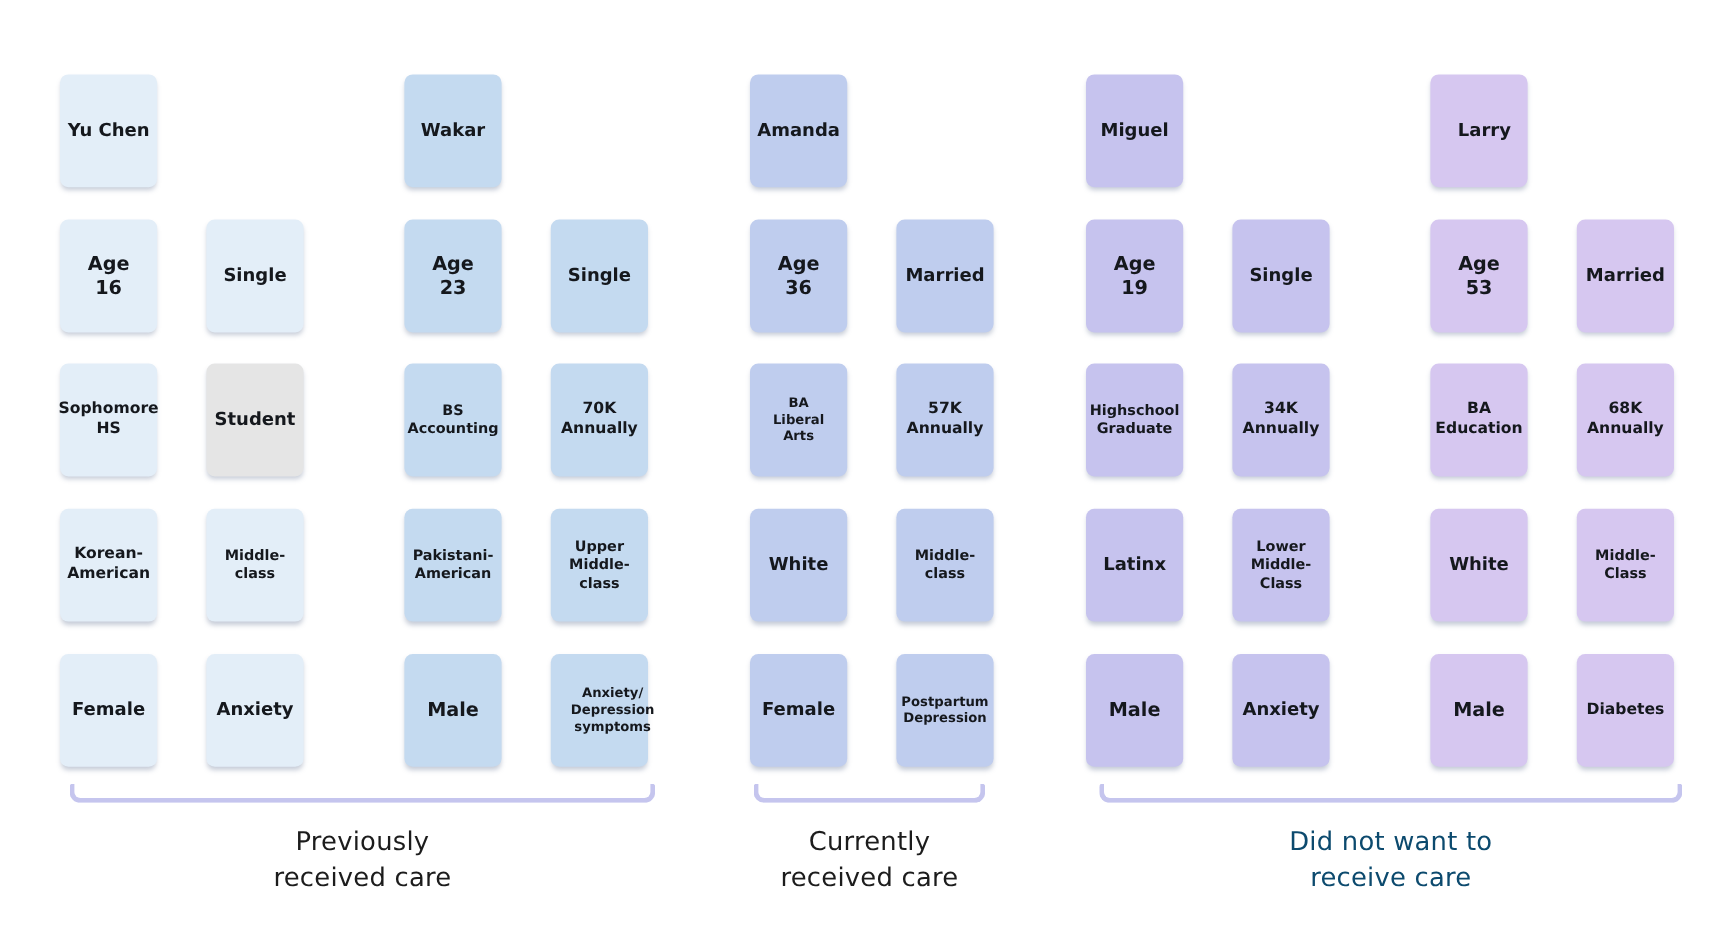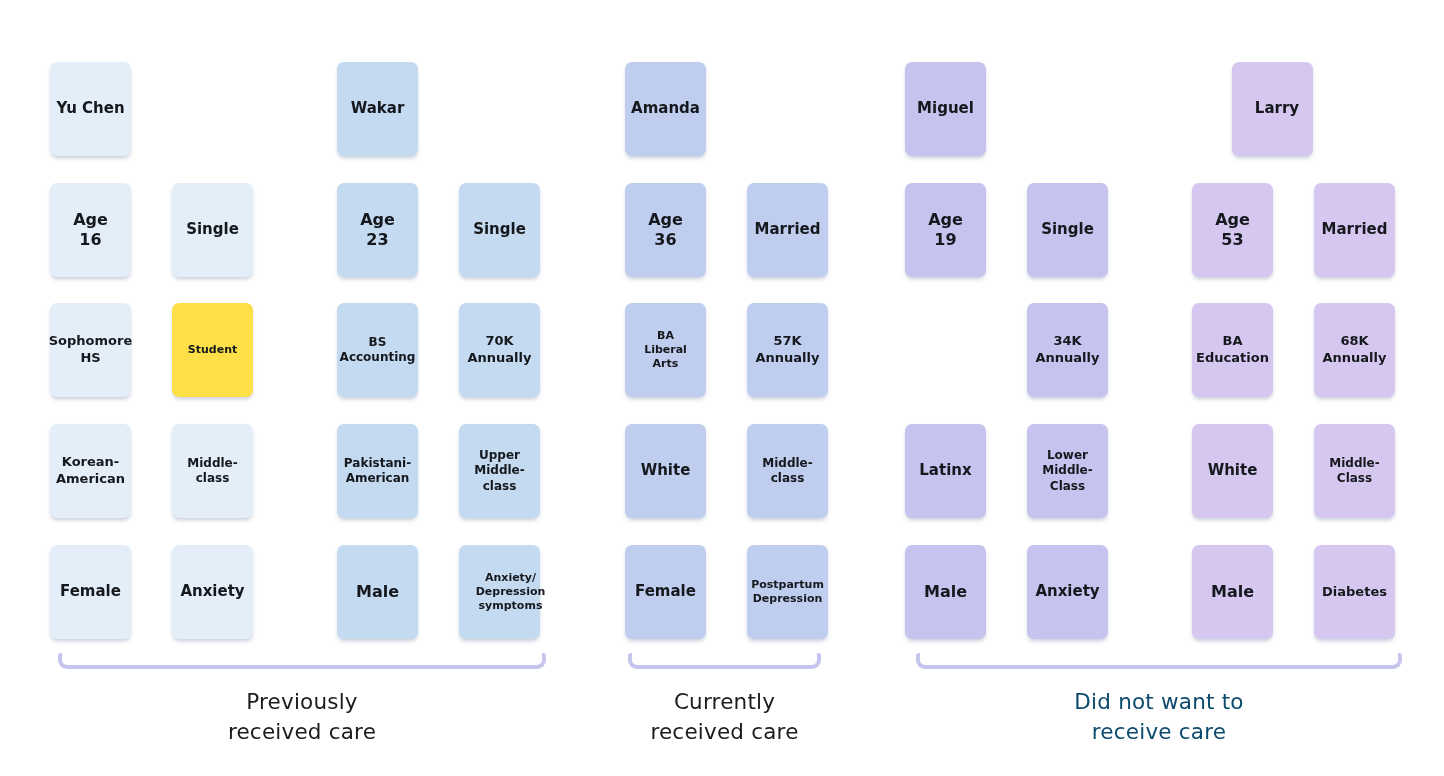--- a/index.html
+++ b/index.html
@@ -29,21 +29,21 @@
 </head>
 <body>
 
 <div id="board">
     <div class="card" style="left: 50px; top: 62px; background: rgb(227, 238, 248); font-size: 15px;">Yu Chen</div>
     <div class="card" style="left: 50px; top: 183px; background: rgb(227, 238, 248); font-size: 16px;">Age
 16</div>
     <div class="card" style="left: 172px; top: 183px; background: rgb(227, 238, 248); font-size: 15px;">Single</div>
     <div class="card" style="left: 50px; top: 303px; background: rgb(227, 238, 248); font-size: 13px;">Sophomore
 HS</div>
-    <div class="card" style="left: 172px; top: 303px; background: #fde047; font-size: 11px;">Student</div>
+    <div class="card" style="left: 172px; top: 303px; background: #e5e5e5; font-size: 15px;">Student</div>
     <div class="card" style="left: 50px; top: 424px; background: rgb(227, 238, 248); font-size: 13px;">Korean-
 American</div>
     <div class="card" style="left: 172px; top: 424px; background: rgb(227, 238, 248); font-size: 12px;">Middle-class</div>
     <div class="card" style="left: 50px; top: 545px; background: rgb(227, 238, 248); font-size: 15px;">Female</div>
     <div class="card" style="left: 172px; top: 545px; background: rgb(227, 238, 248); font-size: 15px;">Anxiety</div>
     <div class="card" style="left: 337px; top: 62px; background: rgb(196, 218, 240); font-size: 15px;">Wakar</div>
     <div class="card" style="left: 337px; top: 183px; background: rgb(196, 218, 240); font-size: 16px;">Age
 23</div>
     <div class="card" style="left: 459px; top: 183px; background: rgb(196, 218, 240); font-size: 15px;">Single</div>
     <div class="card" style="left: 337px; top: 303px; background: rgb(196, 218, 240); font-size: 12px;">BS
@@ -69,28 +69,30 @@
 Annually</div>
     <div class="card" style="left: 625px; top: 424px; background: rgb(191, 205, 238); font-size: 15px;">White</div>
     <div class="card" style="left: 747px; top: 424px; background: rgb(191, 205, 238); font-size: 12px;">Middle-class</div>
     <div class="card" style="left: 625px; top: 545px; background: rgb(191, 205, 238); font-size: 15px;">Female</div>
     <div class="card" style="left: 747px; top: 545px; background: rgb(191, 205, 238); font-size: 11px;">Postpartum
 Depression</div>
     <div class="card" style="left: 905px; top: 62px; background: rgb(198, 195, 238); font-size: 15px;">Miguel</div>
     <div class="card" style="left: 905px; top: 183px; background: rgb(198, 195, 238); font-size: 16px;">Age
 19</div>
     <div class="card" style="left: 1027px; top: 183px; background: rgb(198, 195, 238); font-size: 15px;">Single</div>
+    <div class="card" style="left: 905px; top: 303px; background: rgb(198, 195, 238); font-size: 12px;">Highschool
+Graduate</div>
     <div class="card" style="left: 1027px; top: 303px; background: rgb(198, 195, 238); font-size: 13px;">34K
 Annually</div>
     <div class="card" style="left: 905px; top: 424px; background: rgb(198, 195, 238); font-size: 15px;">Latinx</div>
     <div class="card" style="left: 1027px; top: 424px; background: rgb(198, 195, 238); font-size: 12px;">Lower
 Middle-Class</div>
     <div class="card" style="left: 905px; top: 545px; background: rgb(198, 195, 238); font-size: 16px;">Male</div>
     <div class="card" style="left: 1027px; top: 545px; background: rgb(198, 195, 238); font-size: 15px;">Anxiety</div>
-    <div class="card" style="left: 1232px; top: 62px; background: rgb(214, 199, 240); font-size: 15px; padding-left: 12px;">Larry</div>
+    <div class="card" style="left: 1192px; top: 62px; background: rgb(214, 199, 240); font-size: 15px; padding-left: 12px;">Larry</div>
     <div class="card" style="left: 1192px; top: 183px; background: rgb(214, 199, 240); font-size: 16px;">Age
 53</div>
     <div class="card" style="left: 1314px; top: 183px; background: rgb(214, 199, 240); font-size: 15px;">Married</div>
     <div class="card" style="left: 1192px; top: 303px; background: rgb(214, 199, 240); font-size: 13px;">BA
 Education</div>
     <div class="card" style="left: 1314px; top: 303px; background: rgb(214, 199, 240); font-size: 13px;">68K
 Annually</div>
     <div class="card" style="left: 1192px; top: 424px; background: rgb(214, 199, 240); font-size: 15px;">White</div>
     <div class="card" style="left: 1314px; top: 424px; background: rgb(214, 199, 240); font-size: 12px;">Middle-Class</div>
     <div class="card" style="left: 1192px; top: 545px; background: rgb(214, 199, 240); font-size: 16px;">Male</div>

